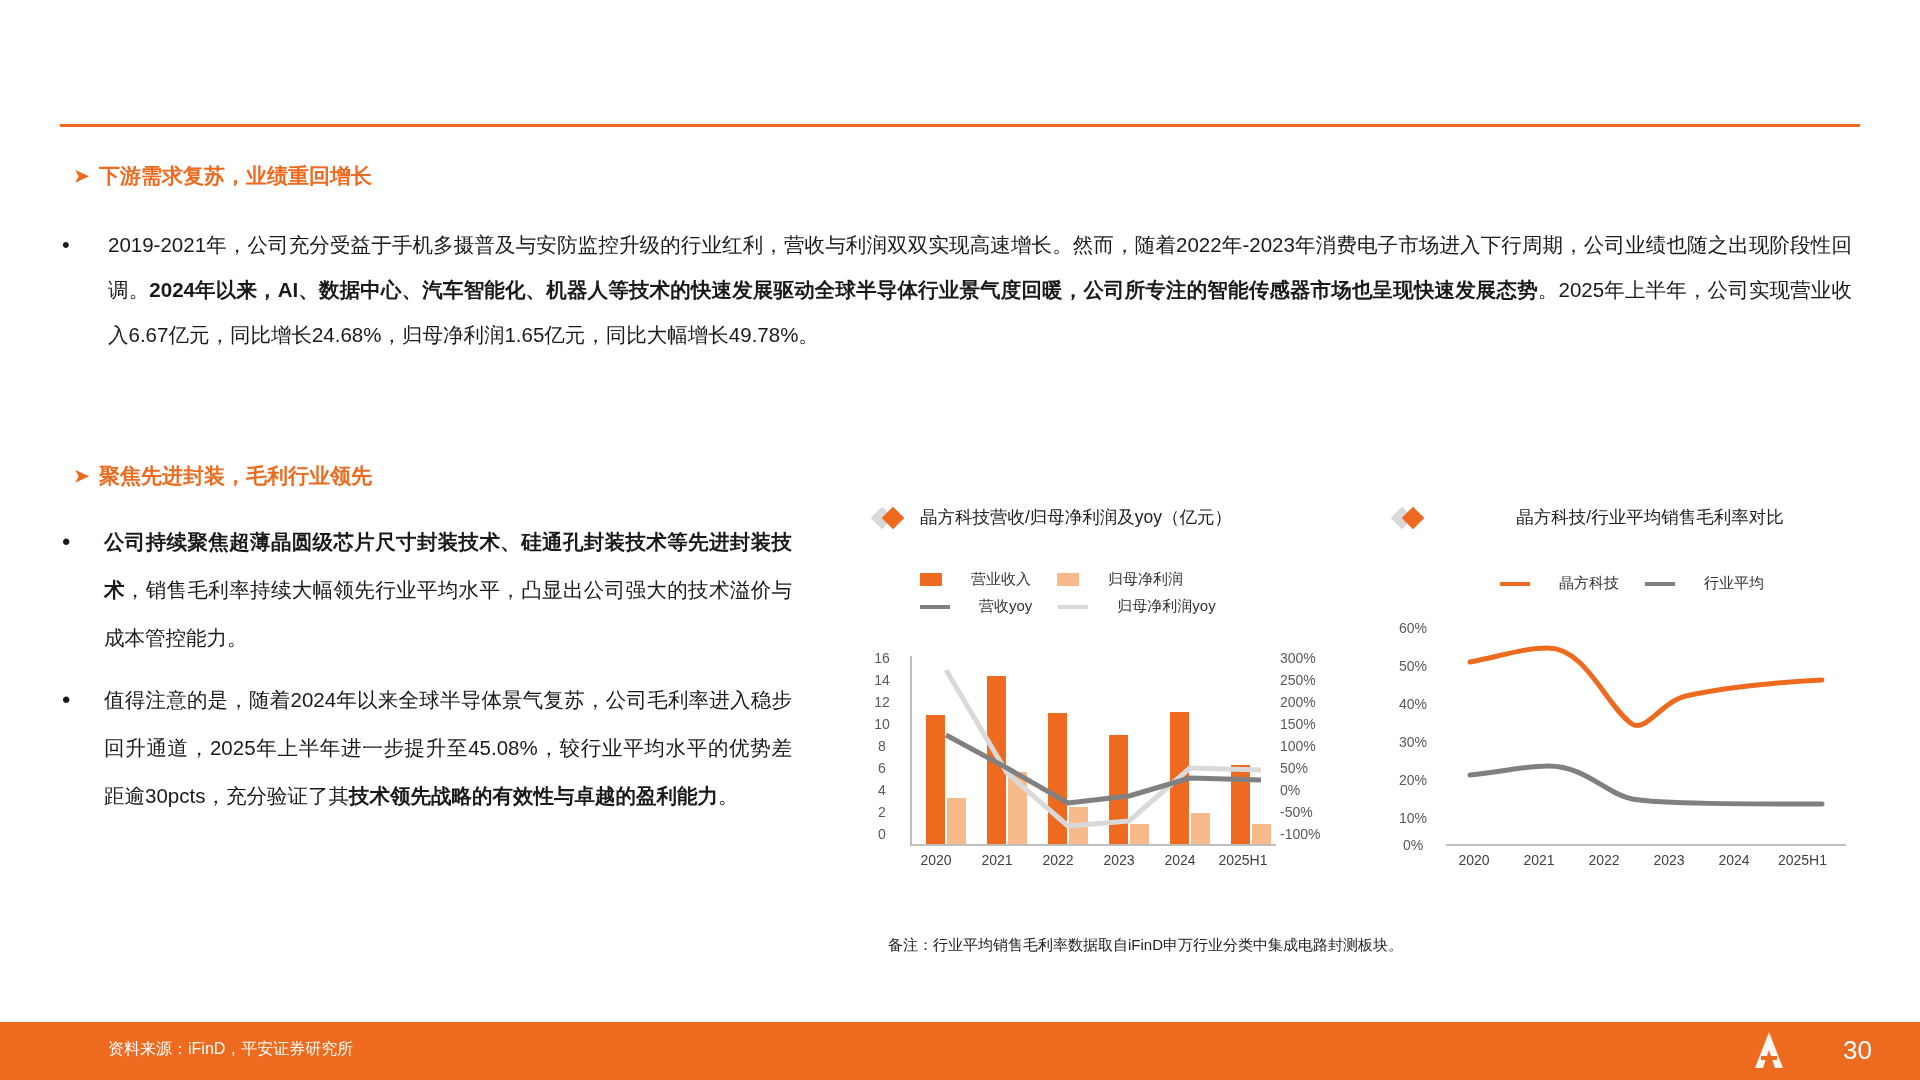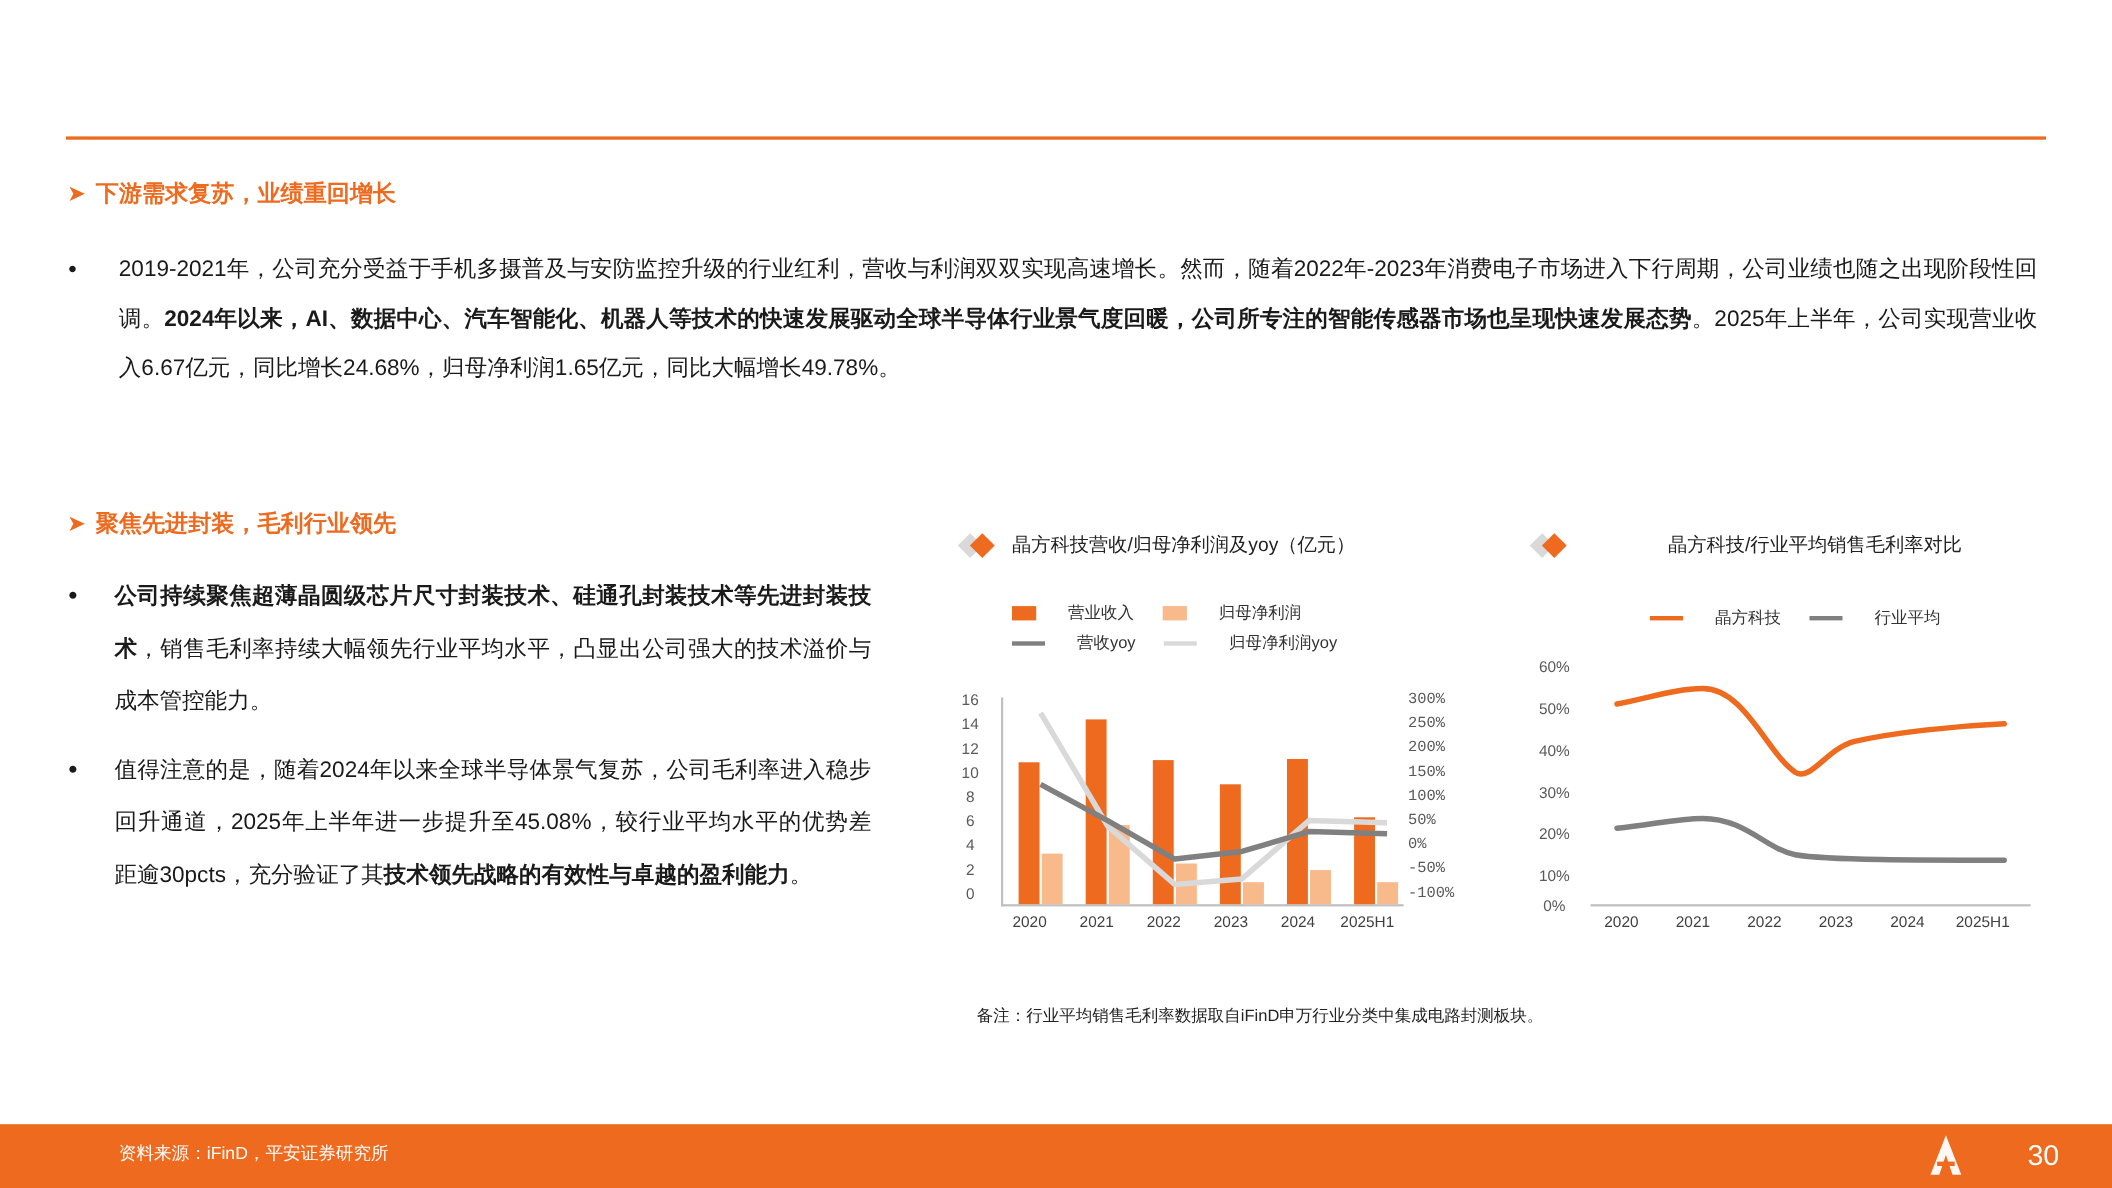--- a/index.html
+++ b/index.html
@@ -43,20 +43,21 @@
     background: #ED6A1E;
   }
 
   
   .sec-head {
     position: absolute;
     font-size: 21px;
     font-weight: bold;
     color: #ED6A1E;
     white-space: nowrap;
+    margin-left: 12px;
   }
   .sec-head .arrow {
     display: inline-block;
     color: #ED6A1E;
     font-size: 18px;
     margin-right: 10px;
     transform: translateY(-1px);
   }
   #sec1 { left: 62px; top: 162px; }
   #sec2 { left: 62px; top: 462px; }
@@ -109,21 +110,21 @@
   }
   .litem .ltxt {
     display: block;
     margin-left: 42px;
   }
 
   
   .charts-wrap {
     position: absolute;
     left: 860px;
-    top: 470px;
+    top: 492px;
     width: 1010px;
     height: 480px;
   }
 
   .chart-title {
     position: absolute;
     font-size: 17.5px;
     color: #222;
     line-height: 26px;
   }
@@ -153,21 +154,21 @@
 
   
   .axis-lab {
     position: absolute;
     font-size: 14px;
     color: #595959;
     text-align: right;
     white-space: nowrap;
   }
   .axis-lab.left { text-align: center; }
-  .axis-lab.right { text-align: left; font-family: Liberation Mono, monospace; }
+  .axis-lab.right { text-align: left; }
   .cat-lab {
     position: absolute;
     font-size: 14px;
     color: #404040;
     text-align: center;
     white-space: nowrap;
   }
   .axis-line {
     position: absolute;
     background: #BFBFBF;

